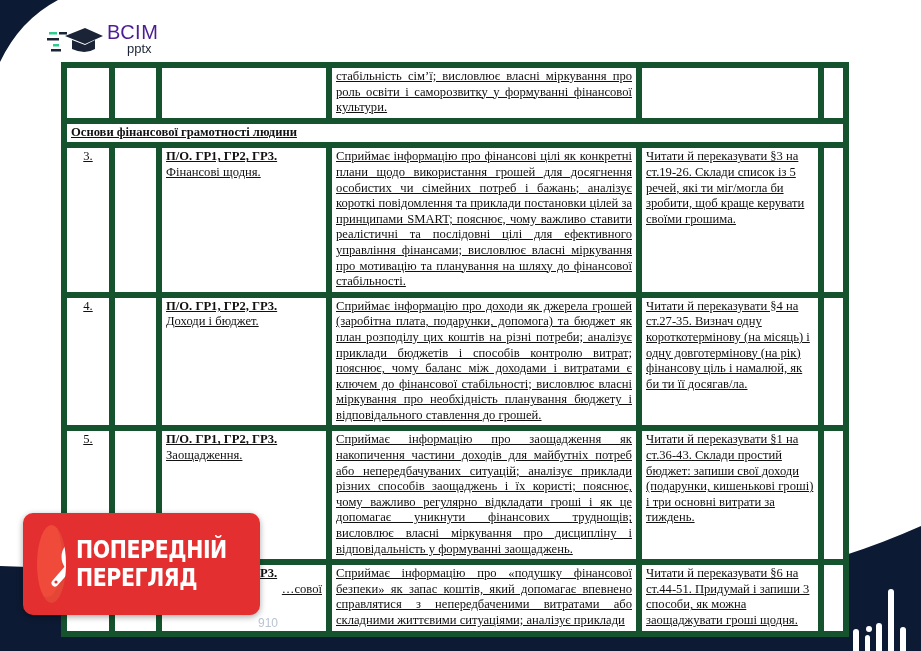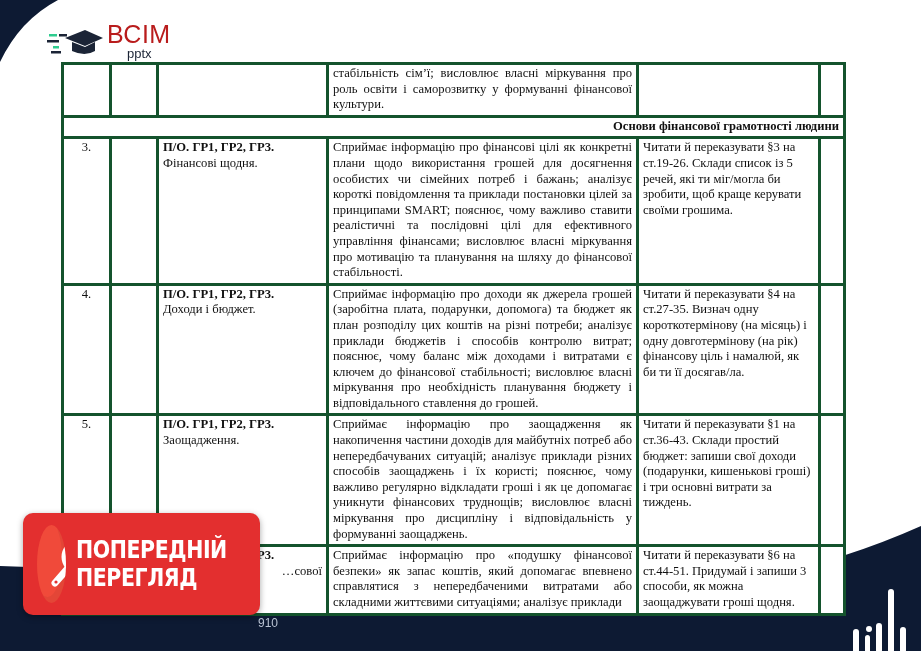--- a/index.html
+++ b/index.html
@@ -16,34 +16,34 @@
   }
   .footer-band {
     position: absolute; left: 0; right: 0; bottom: 0; height: 125px; z-index: 1;
   }
   .footer-band svg { width: 100%; height: 100%; display: block; }
   .logo {
     position: absolute; left: 47px; top: 22px; display: flex; align-items: center; gap: 4px; z-index: 3;
   }
   .logo .mark { width: 56px; height: 30px; position: relative; }
   .logo .text { display: flex; flex-direction: column; line-height: 1; }
-  .logo .brand { font-family: "Liberation Sans", "DejaVu Sans", sans-serif; font-size: 25px; color: #b91c1c; letter-spacing: 0.5px; }
+  .logo .brand { font-family: "Liberation Sans", "DejaVu Sans", sans-serif; font-size: 20px; color: #4c1d95; letter-spacing: 0.5px; }
   .logo .sub { font-family: "Liberation Sans", "DejaVu Sans", sans-serif; font-size: 13px; color: #1b2436; margin-left: 20px; }
 
   table.plan {
     position: absolute; left: 61px; top: 62px; width: 782px; z-index: 2;
     border-collapse: collapse; table-layout: fixed; font-size: 12.6px; line-height: 15.6px;
     background: #fff;
   }
   table.plan td {
-    border: 3px solid #14532d; vertical-align: top; padding: 1px 4px 2px 4px;
+    border: 6px solid #14532d; vertical-align: top; padding: 1px 4px 2px 4px; text-decoration: underline;
   }
   td.num { text-align: center; }
   td.just { text-align: justify; }
-  td.section { text-align: right; font-weight: bold; padding: 1px 4px; }
+  td.section { text-align: left; font-weight: bold; padding: 1px 4px; }
   .b { font-weight: bold; display: block; }
 
   .preview-badge {
     position: absolute; left: 23px; top: 513px; width: 237px; height: 102px;
     background: #e32f2f; border-radius: 10px; z-index: 5;
     box-shadow: 0 2px 6px rgba(0,0,0,0.35);
     display: flex; align-items: center;
   }
   .preview-badge .circle {
     width: 78px; height: 78px; border-radius: 50%; background: #f04a3a;

